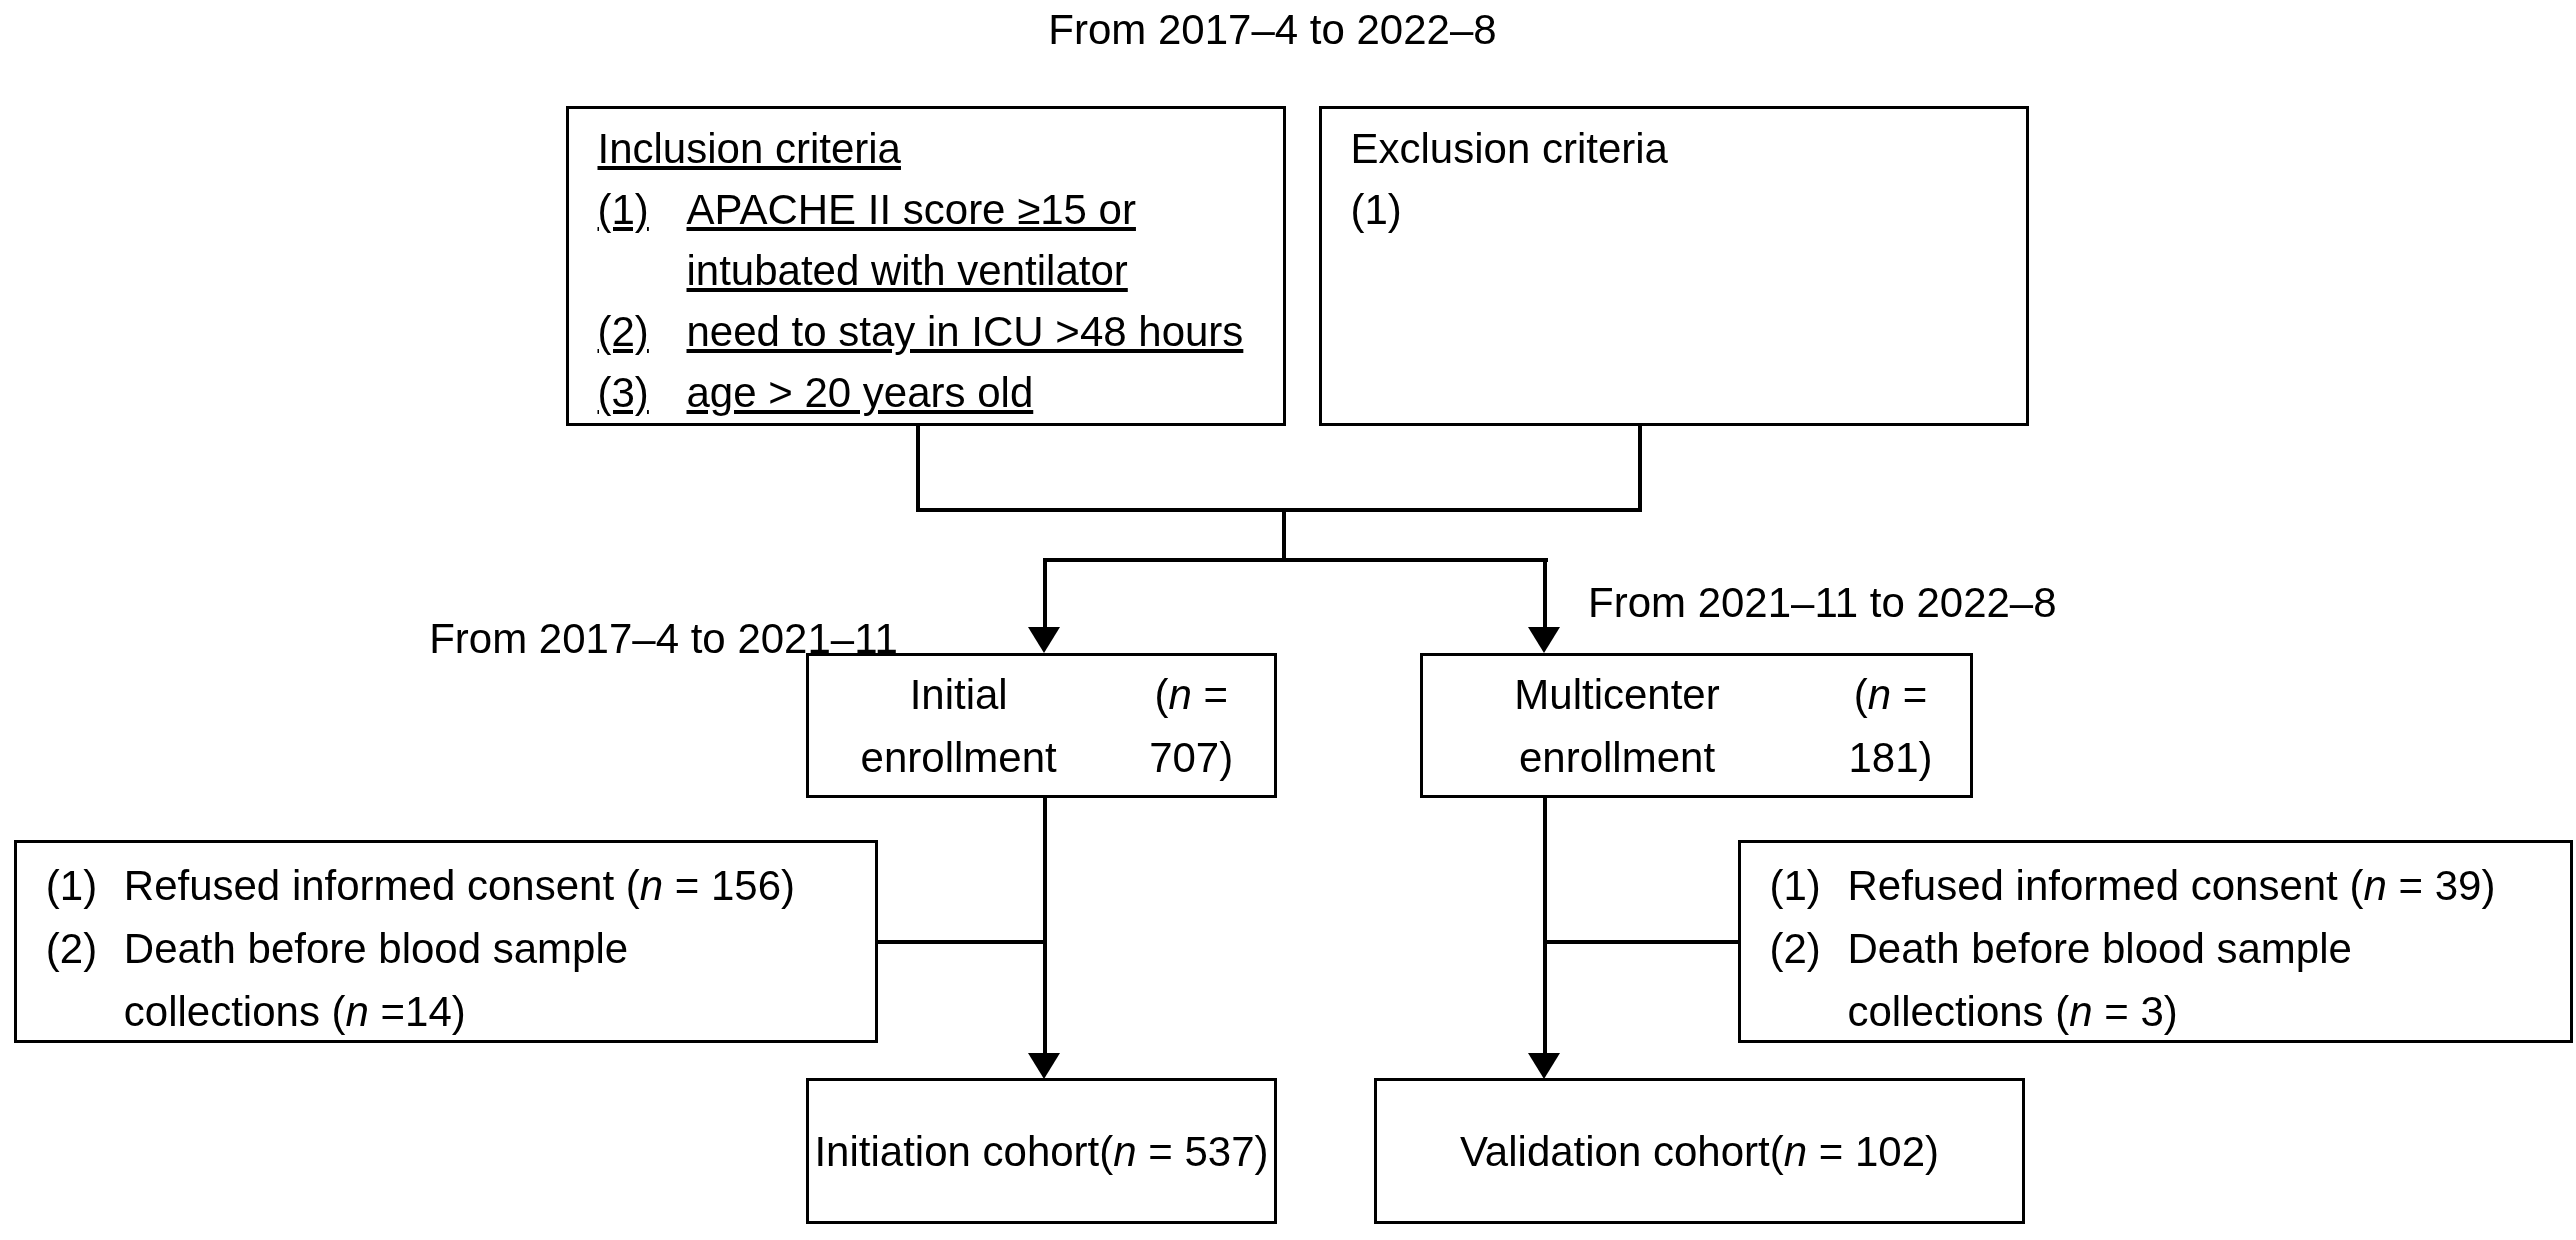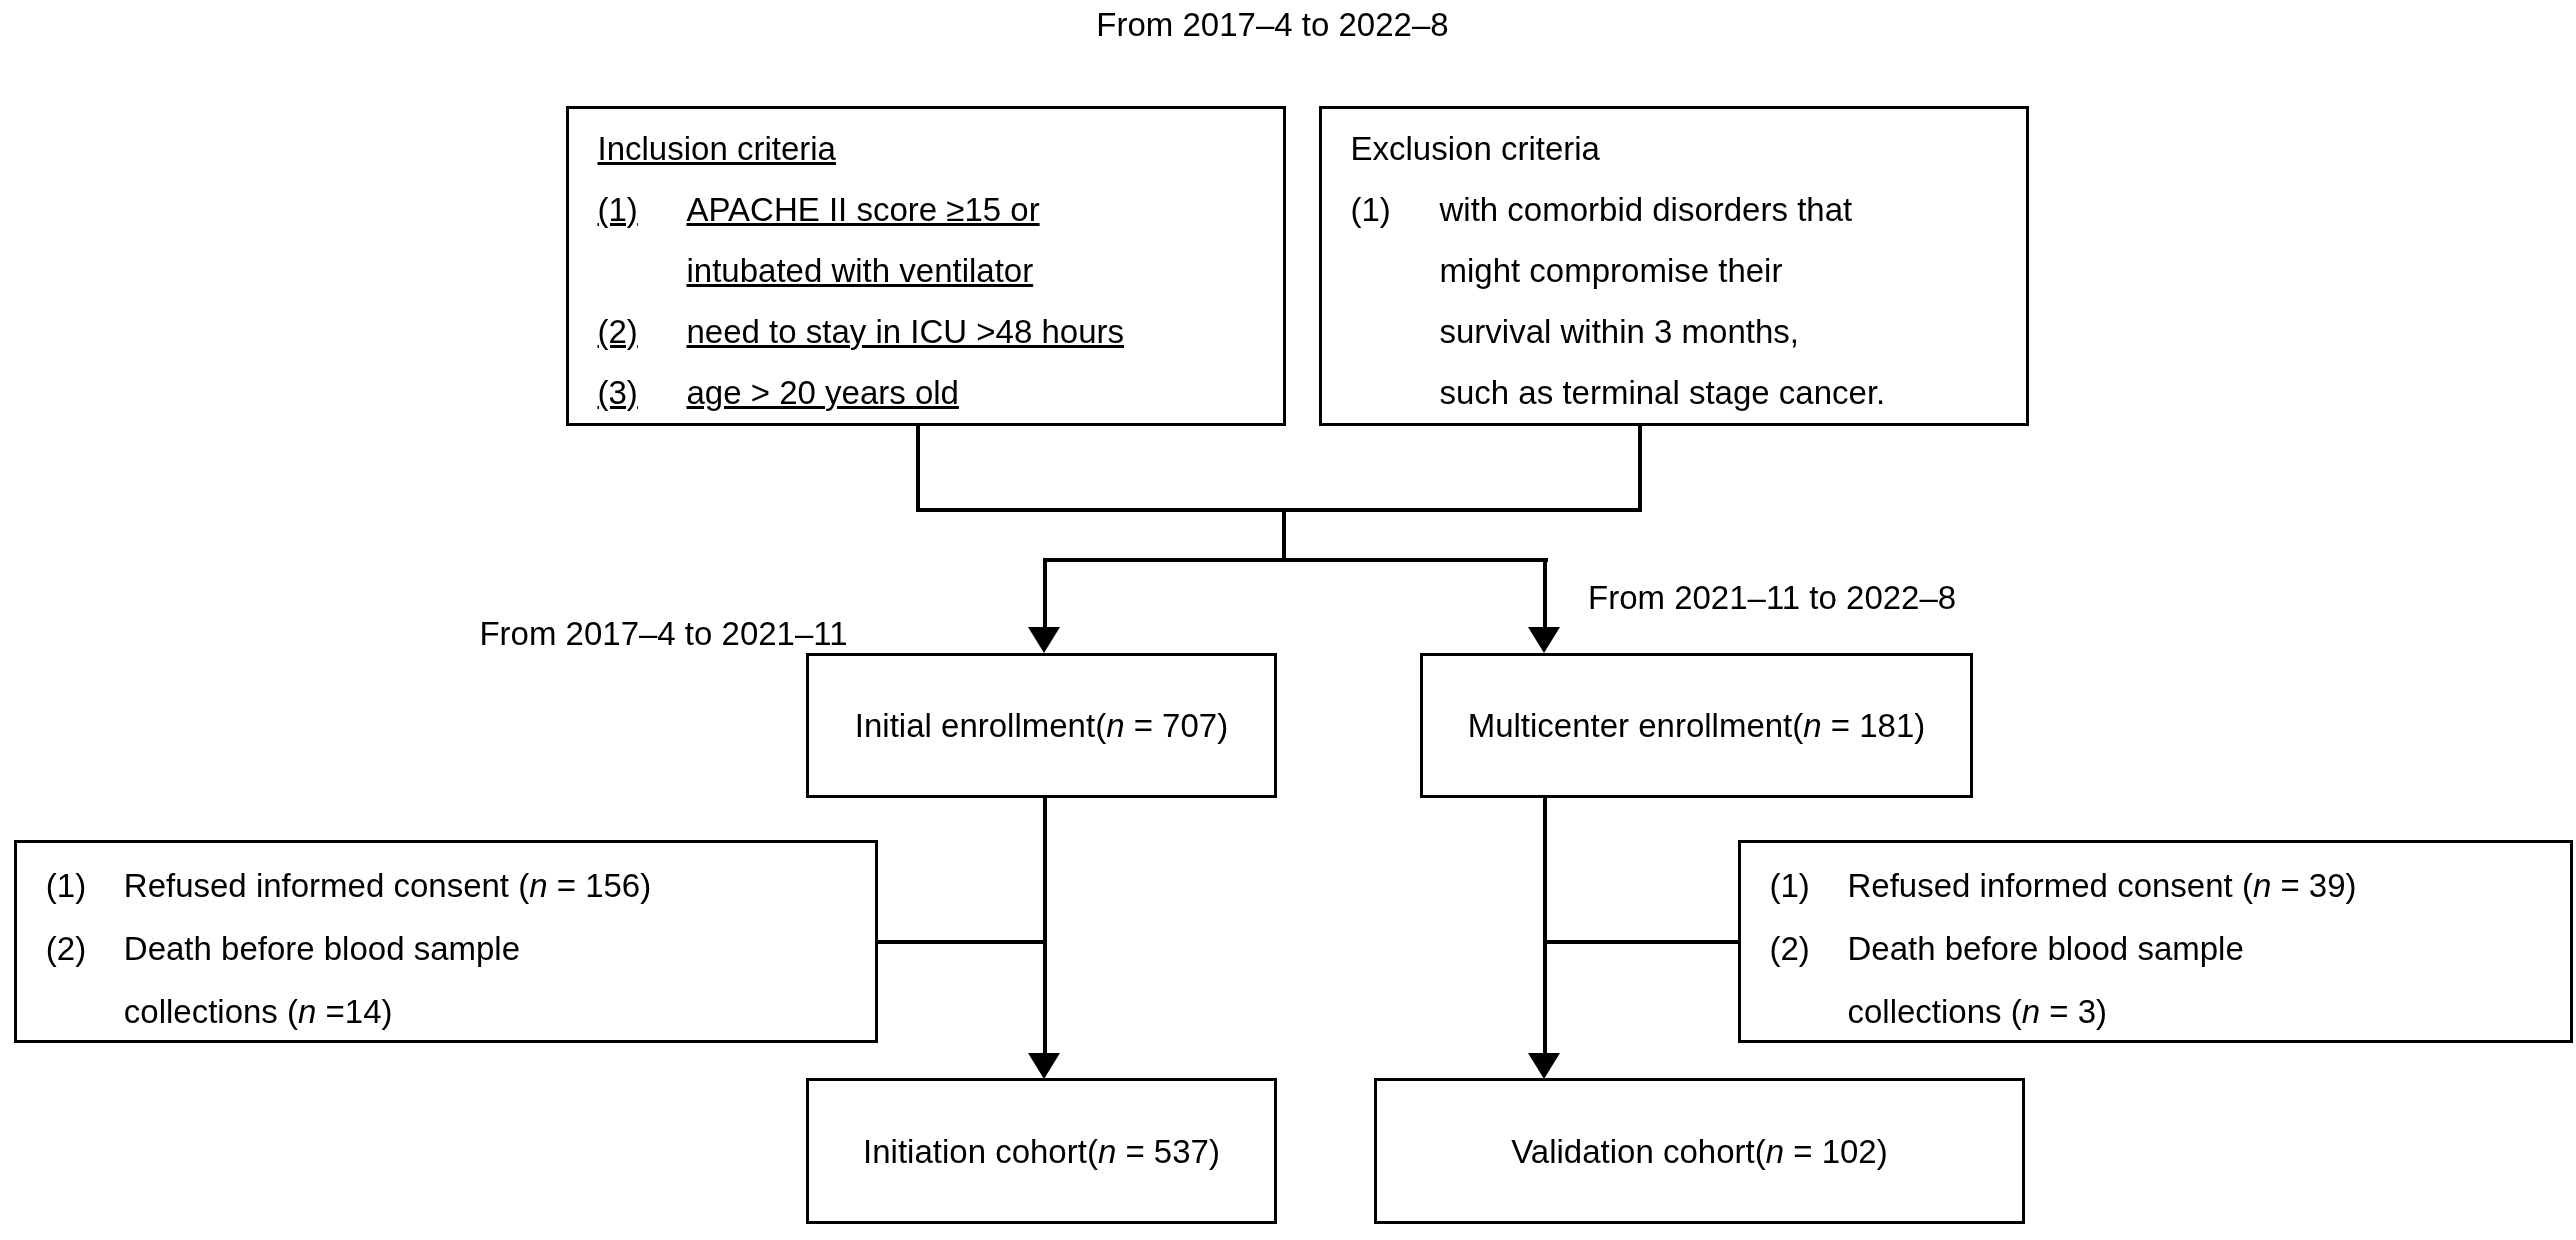--- a/index.html
+++ b/index.html
@@ -3,21 +3,21 @@
 <meta charset="utf-8">
 <style>
   html, body { margin: 0; padding: 0; background: #ffffff; }
   #canvas {
     position: relative;
     width: 2576px;
     height: 1240px;
     background: #ffffff;
     font-family: "Liberation Sans", sans-serif;
     color: #000000;
-    font-size: 33px;
+    font-size: 42px;
     overflow: hidden;
   }
   .box {
     position: absolute;
     box-sizing: border-box;
     border: 3.6px solid #000000;
     background: #ffffff;
   }
   .criteria-box { padding: 8.6px 14.3px 0 28.5px; line-height: 61px; }
   .criteria-heading { white-space: pre-line; }
@@ -64,24 +64,20 @@
     <div class="item">
       <span class="num">(3)</span>
       <span class="txt">age &gt; 20 years old</span>
     </div>
   </div>
 
   <div class="box criteria-box" style="left:1319px; top:106px; width:710px; height:320px;">
     <div class="criteria-heading">Exclusion criteria</div>
     <div class="item">
       <span class="num">(1)</span>
-      <span class="txt">with comorbid disorders that
-might compromise their
-survival within 3 months,
-such as terminal stage cancer.</span>
     </div>
   </div>
 
   <div class="vline" style="left:916px; top:426px; height:86px;"></div>
   <div class="vline" style="left:1638px; top:426px; height:86px;"></div>
   <div class="hline" style="left:916px; top:508px; width:725px;"></div>
   <div class="vline" style="left:1282px; top:508px; height:53px;"></div>
   <div class="hline" style="left:1043px; top:558px; width:505px;"></div>
 
   <div class="vline" style="left:1043px; top:558px; height:73px;"></div>

